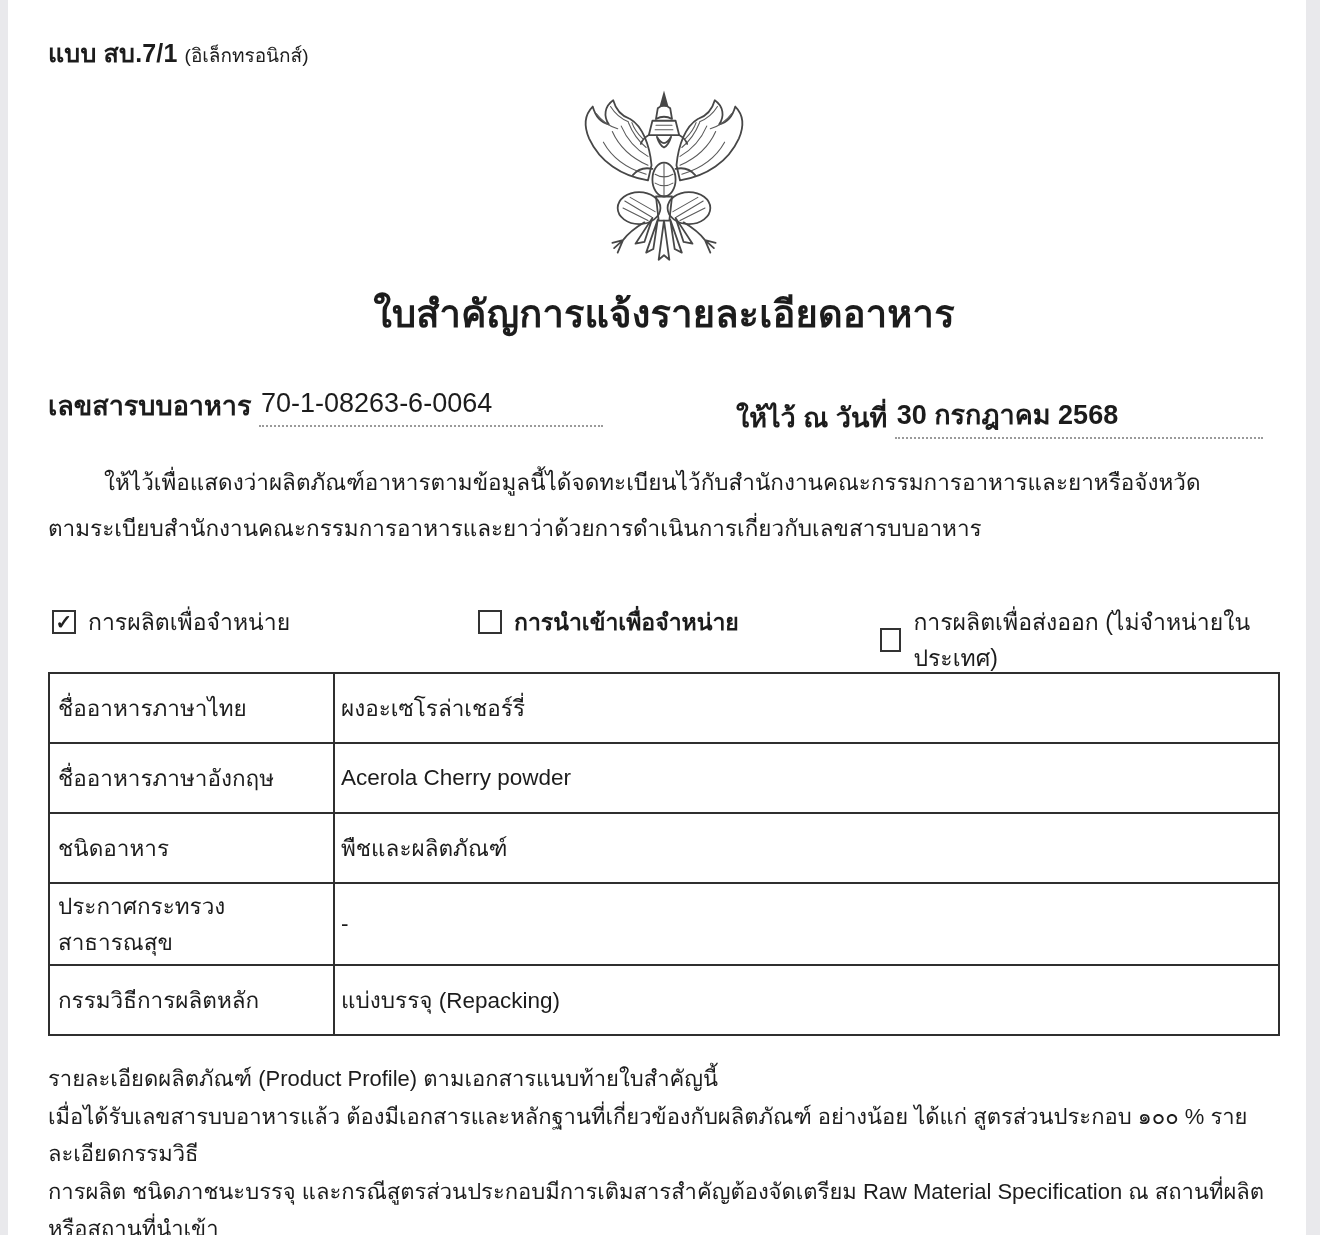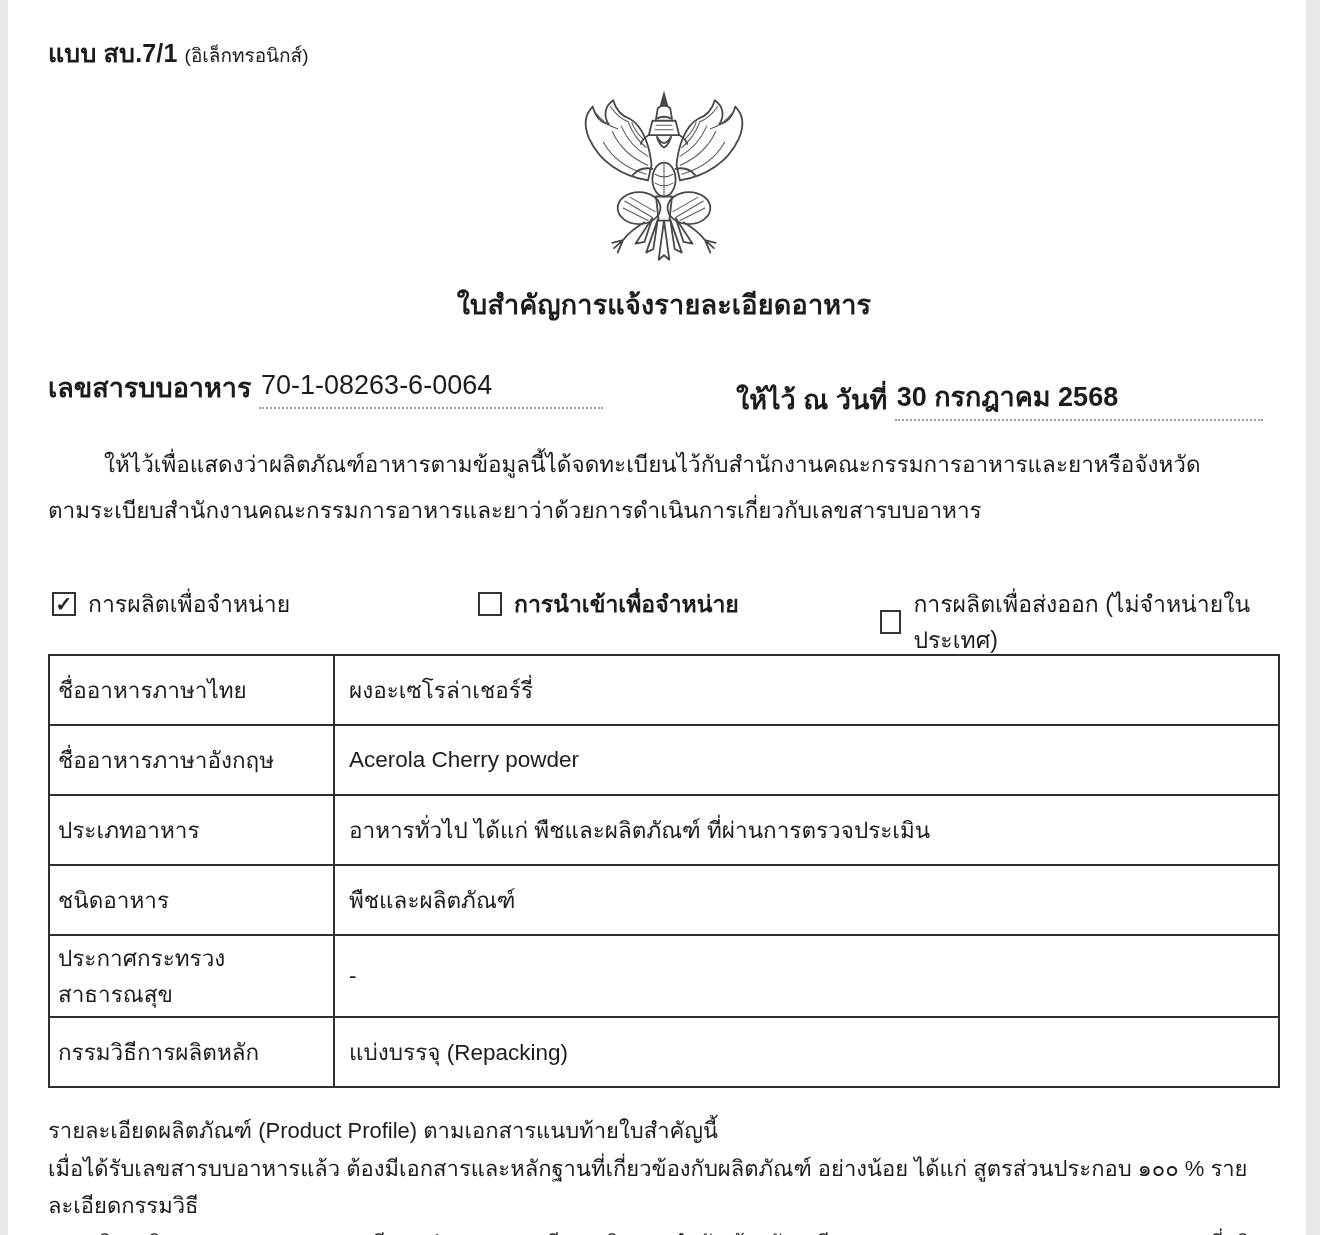--- a/index.html
+++ b/index.html
@@ -17,21 +17,21 @@
     background:#ffffff;
     padding:0 26px 0 40px;
     box-sizing:border-box;
     overflow:hidden;
   }
   .form-code-row{padding-top:33px;font-size:25px;}
   .form-code{font-weight:700;letter-spacing:.2px;}
   .form-code-suffix{font-size:19px;font-weight:400;margin-left:0;}
   .emblem-wrap{width:210px;margin:10px auto 0;text-align:center;}
   .doc-title{
-    text-align:center;font-size:27px;font-weight:600;margin-top:10px;letter-spacing:.2px;
+    text-align:center;font-size:38px;font-weight:600;margin-top:10px;letter-spacing:.2px;
   }
   .serial-row{position:relative;margin-top:40px;height:46px;font-size:27px;}
   .field-label{font-weight:700;}
   .dotted-value{
     display:inline-block;vertical-align:bottom;
     border-bottom:2px dotted #9a9a9a;
     padding:0 6px 6px 2px;line-height:1.2;
   }
   .serial-left{position:absolute;left:0;top:0;}
   .serial-left .dotted-value{width:336px;}
@@ -51,21 +51,21 @@
     box-sizing:border-box;
   }
   table.details{
     margin-top:28px;width:100%;border-collapse:collapse;font-size:22.5px;
   }
   table.details td{
     border:2px solid #2f2f2f;height:60px;vertical-align:middle;
     padding:4px 10px 4px 8px;
   }
   table.details td.lbl{width:265px;}
-  table.details td.val{padding-left:14px;margin-left:28px;}
+  table.details td.val{padding-left:6px;margin-left:28px;}
   .notes{margin-top:24px;font-size:22px;line-height:37.5px;}
   svg .ln{fill:none;stroke:#474747;stroke-width:2;stroke-linecap:round;stroke-linejoin:round;}
   svg .rib{fill:none;stroke:#5a5a5a;stroke-width:1.2;stroke-linecap:round;}
   svg .fl{fill:#474747;stroke:none;}
 </style>
 </head>
 <body>
 
 <div class="page">
 
@@ -167,24 +167,20 @@
     <tbody>
       <tr>
         <td class="lbl">ชื่ออาหารภาษาไทย</td>
         <td class="val">ผงอะเซโรล่าเชอร์รี่</td>
       </tr>
       <tr>
         <td class="lbl">ชื่ออาหารภาษาอังกฤษ</td>
         <td class="val">Acerola Cherry powder</td>
       </tr>
       <tr>
-        <td class="lbl">ประเภทอาหาร</td>
-        <td class="val">อาหารทั่วไป ได้แก่ พืชและผลิตภัณฑ์ ที่ผ่านการตรวจประเมิน</td>
-      </tr>
-      <tr>
         <td class="lbl">ชนิดอาหาร</td>
         <td class="val">พืชและผลิตภัณฑ์</td>
       </tr>
       <tr>
         <td class="lbl">ประกาศกระทรวงสาธารณสุข</td>
         <td class="val">-</td>
       </tr>
       <tr>
         <td class="lbl">กรรมวิธีการผลิตหลัก</td>
         <td class="val">แบ่งบรรจุ (Repacking)</td>

